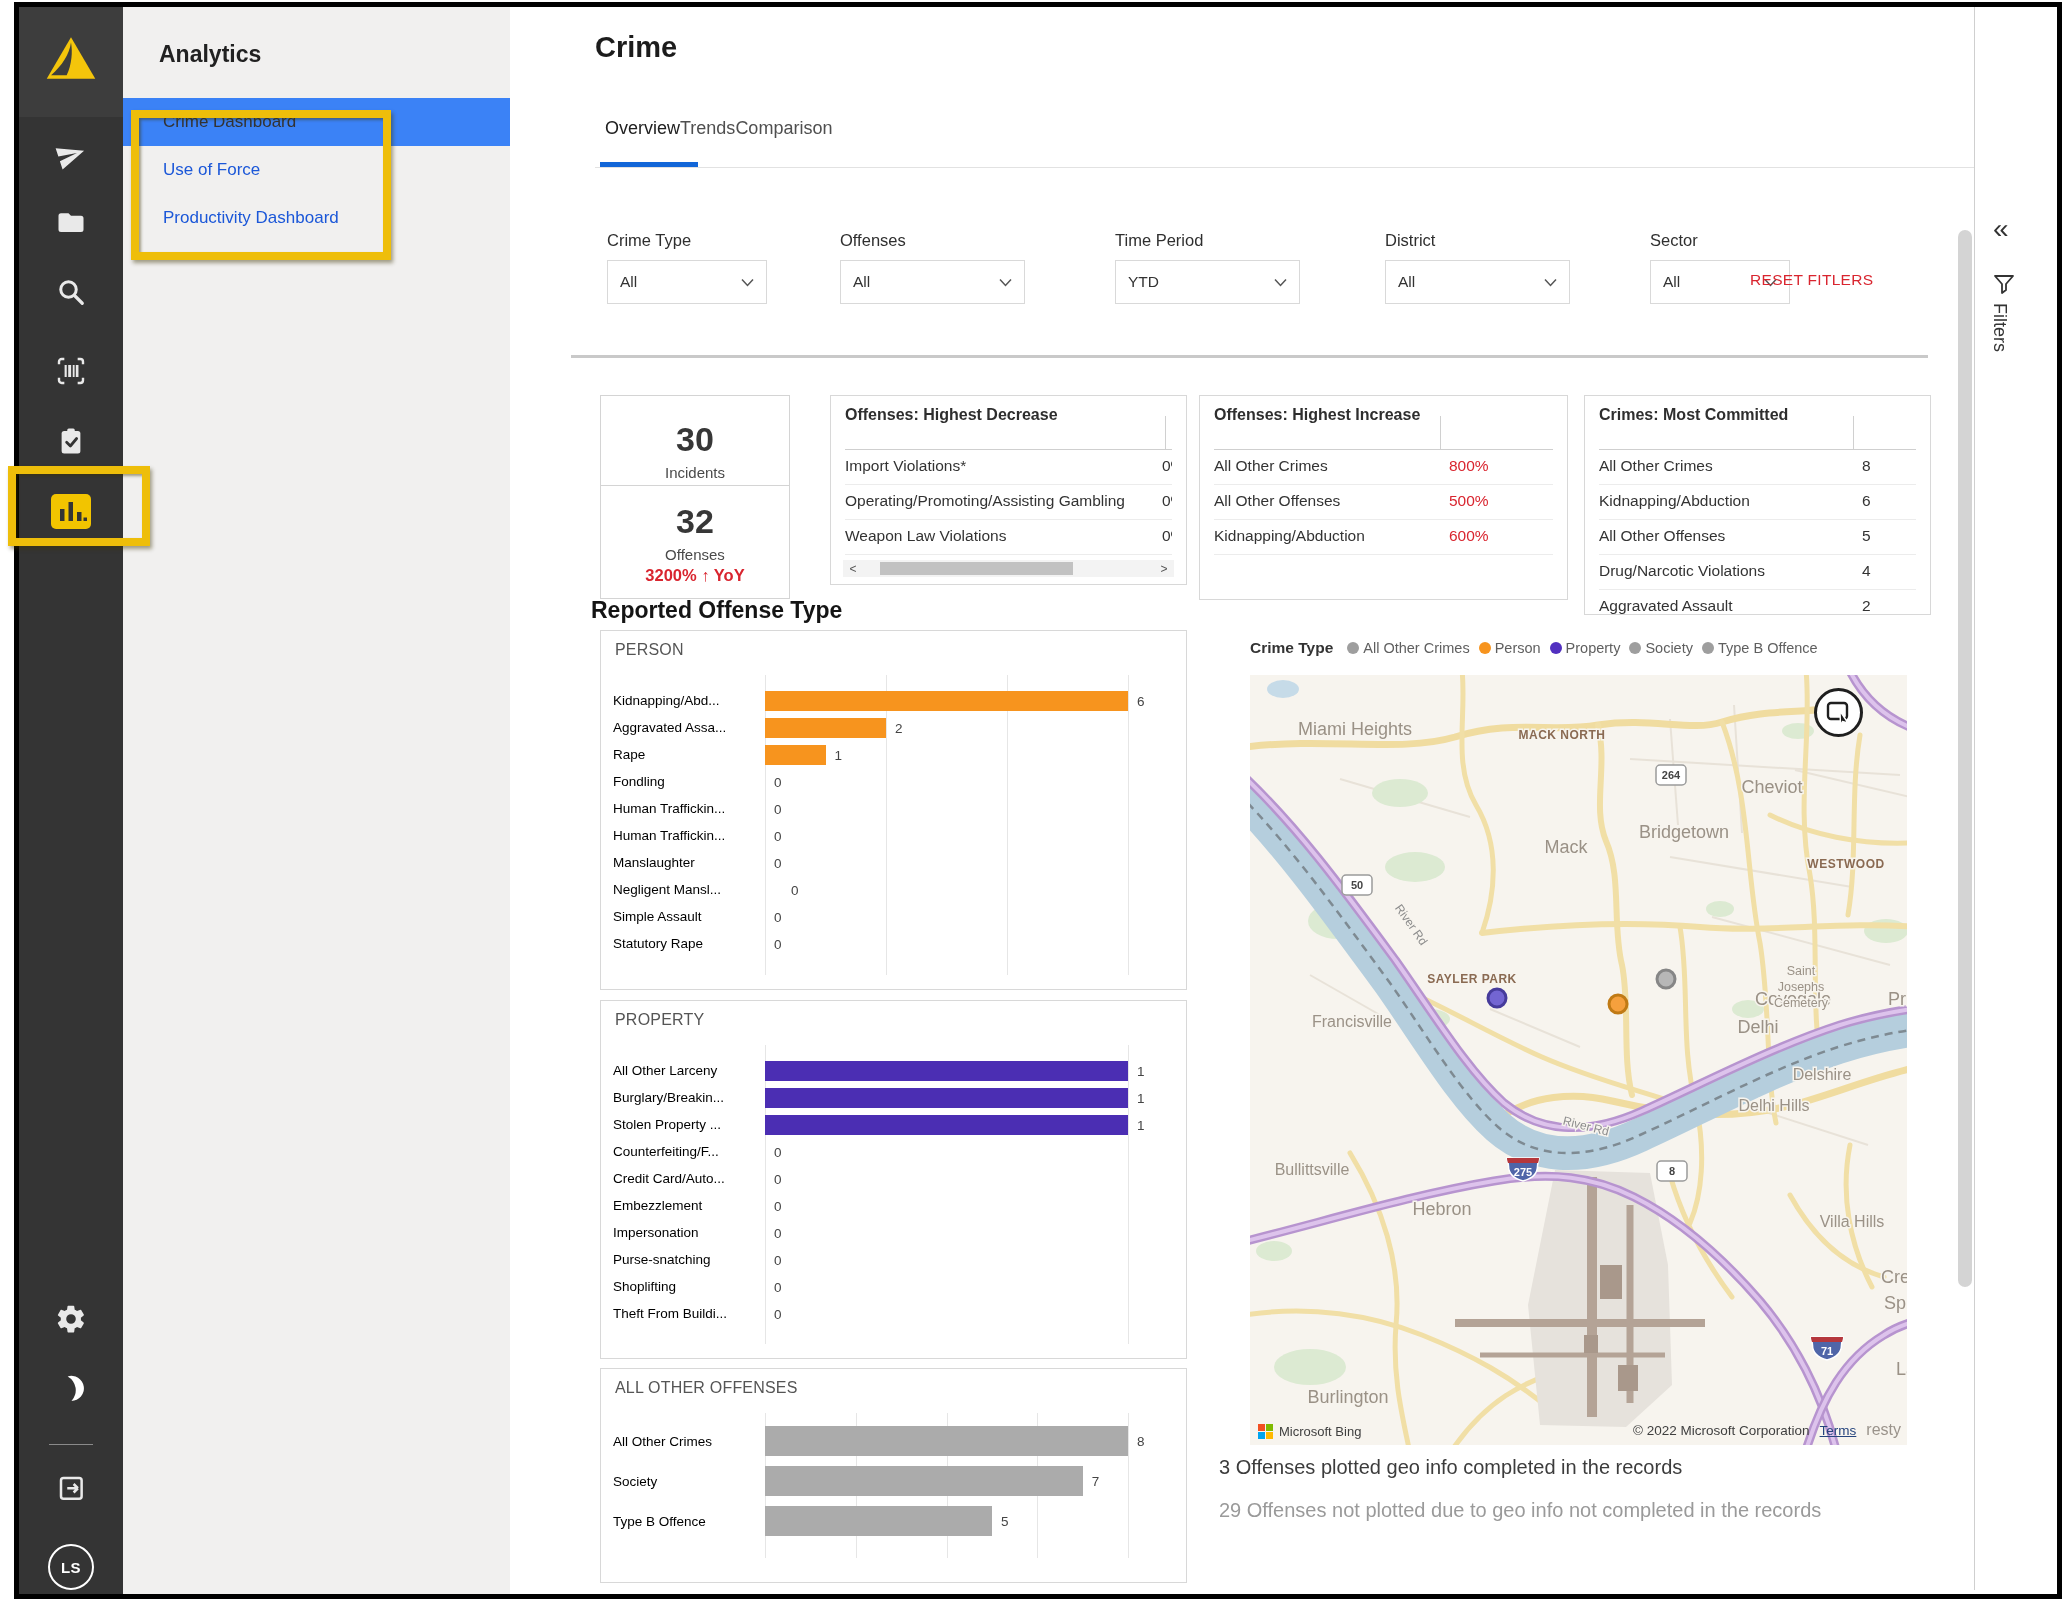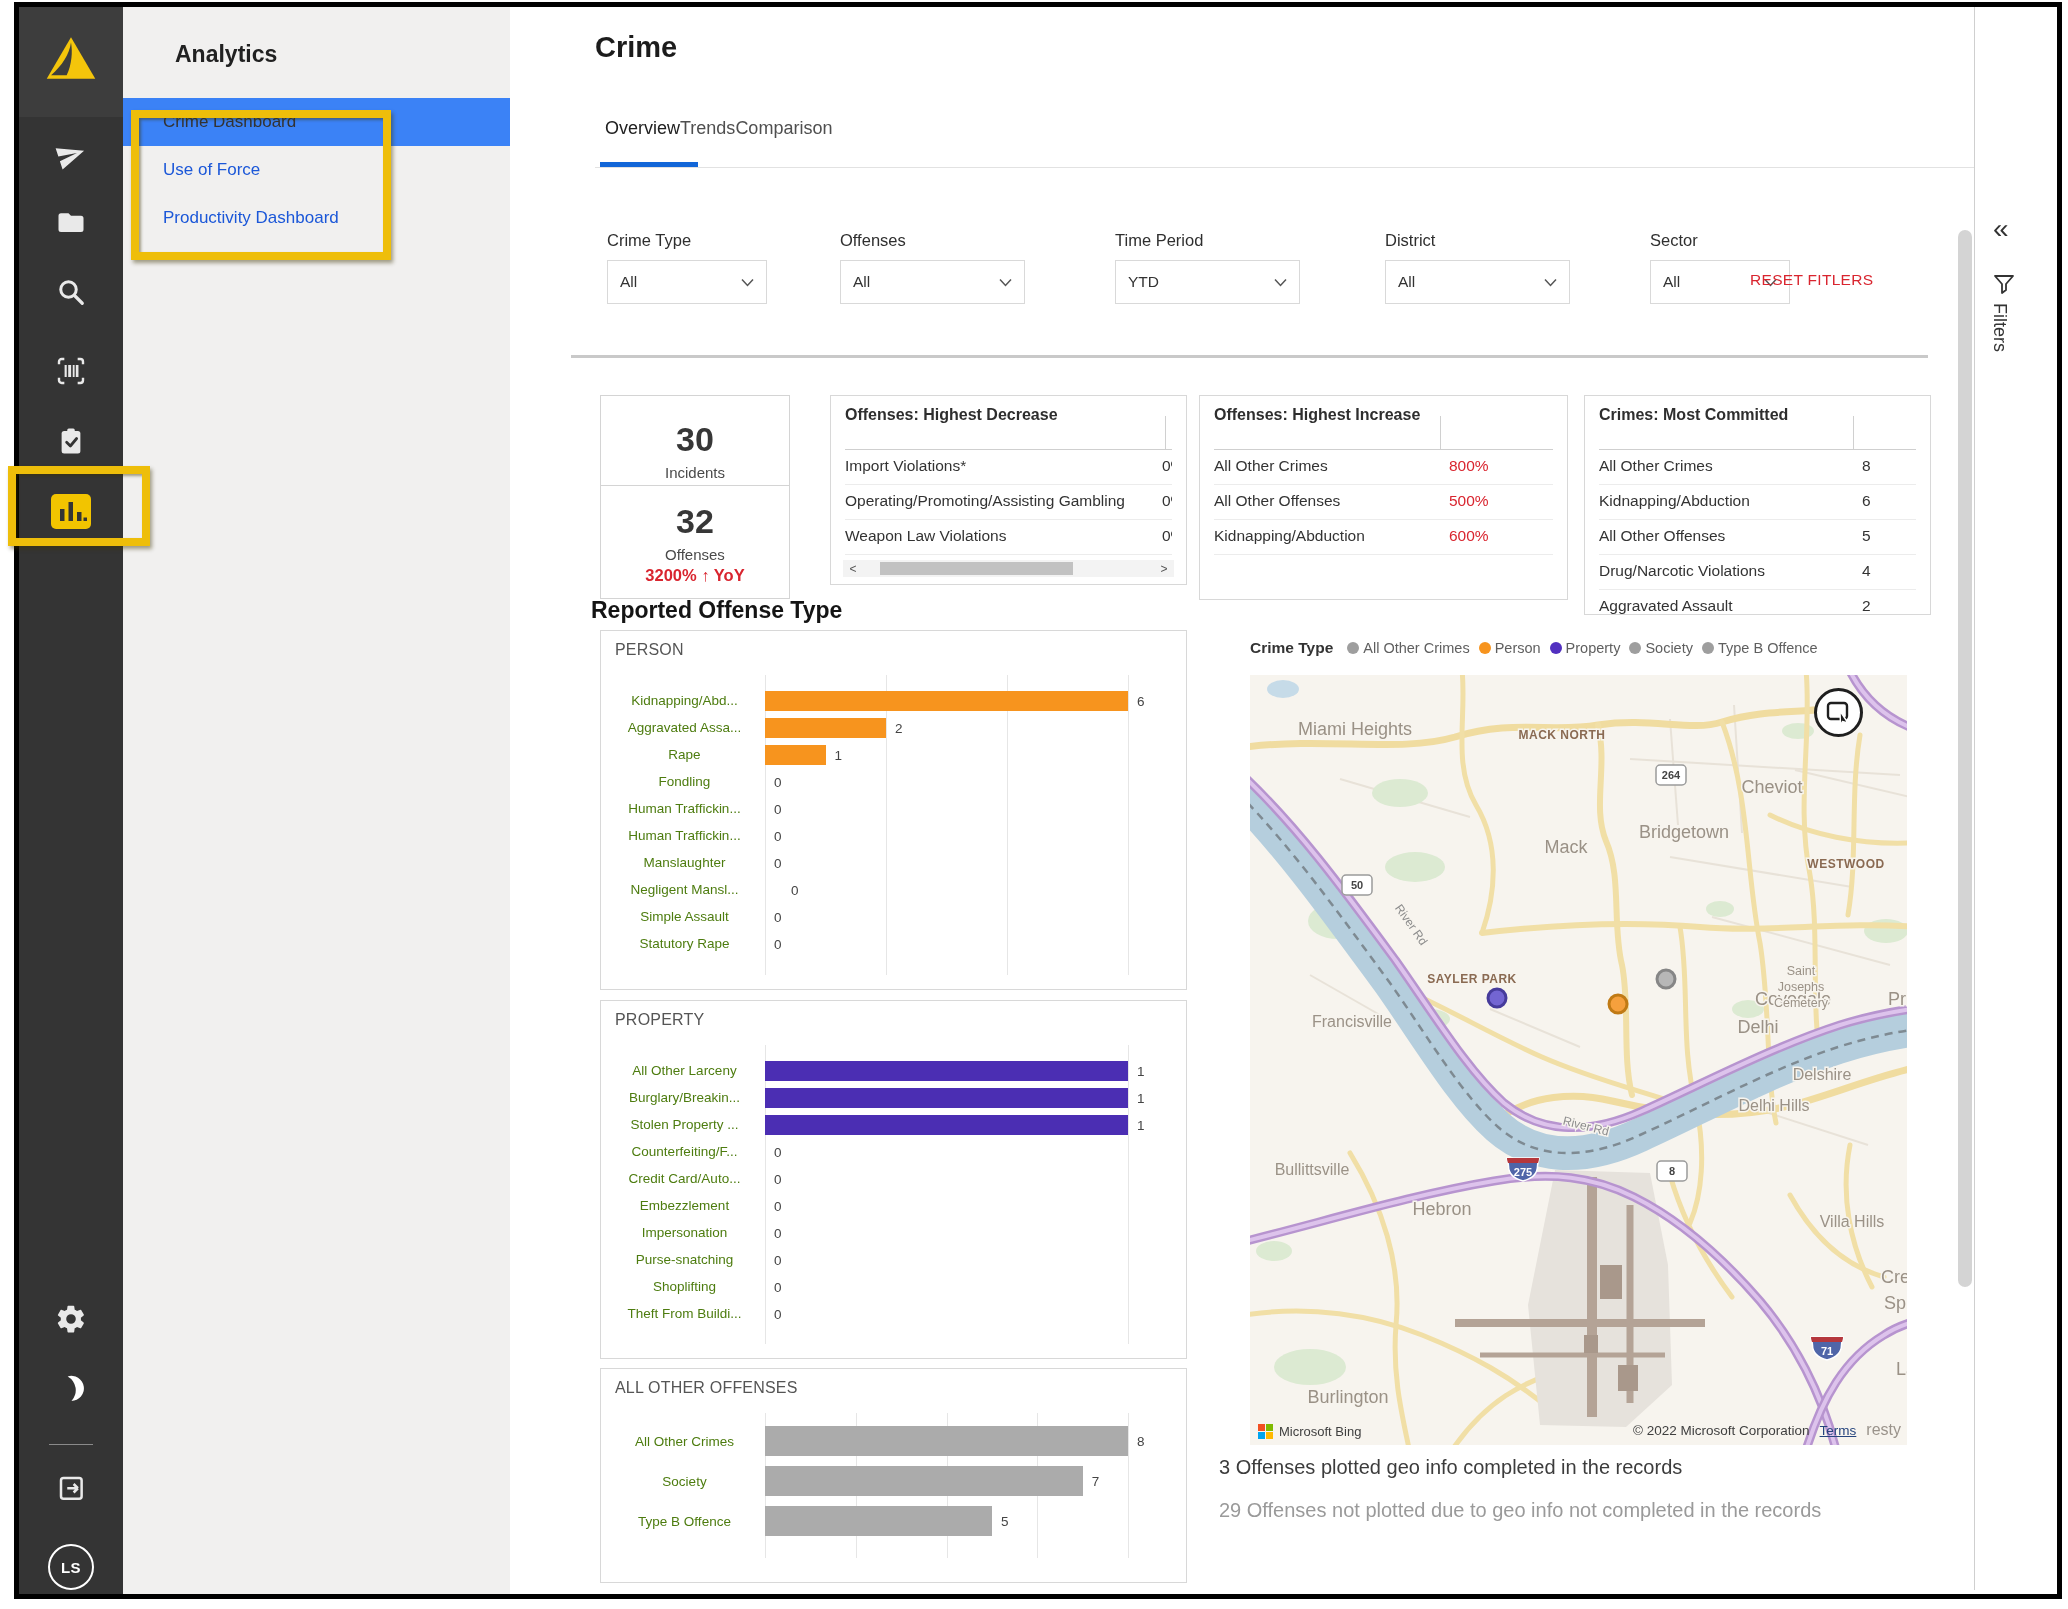--- a/index.html
+++ b/index.html
@@ -14,21 +14,21 @@
   .sidebar { position: absolute; left: 0; top: 0; width: 104px; height: 100%; background: #343434; }
   .logo-cell { position: absolute; left: 0; top: 0; width: 104px; height: 110px; background: #3d3d3d; }
   .sb-icon { position: absolute; left: 0; width: 104px; display: flex; justify-content: center; cursor: pointer; }
   .sb-divider { position: absolute; left: 30px; width: 44px; height: 1px; background: #8a8a8a; }
   .avatar { position: absolute; left: 29px; width: 46px; height: 46px; border: 2.5px solid #fff;
     border-radius: 50%; display: flex; align-items: center; justify-content: center;
     color: #fff; font-size: 15px; font-weight: bold; letter-spacing: .5px; cursor: pointer; }
 
   
   .navpanel { position: absolute; left: 104px; top: 0; width: 387px; height: 100%; background: #f1f0ef; }
-  .nav-title { position: absolute; left: 52px; top: 34px; font-size: 23px; font-weight: bold; color: #212121; }
+  .nav-title { position: absolute; left: 36px; top: 34px; font-size: 23px; font-weight: bold; color: #212121; }
   .nav-items { position: absolute; left: 0; top: 91px; width: 100%; }
   .nav-item { height: 48px; display: flex; align-items: center; padding-left: 40px;
     font-size: 17px; color: #1b57d8; cursor: pointer; }
   .nav-item.active { background: #3b82f6; color: #333; }
 
   
   .annot { position: absolute; border: 8px solid #eebe0a; z-index: 60;
     box-shadow: inset 2px 2px 3px rgba(60,50,0,.45), 2px 3px 4px rgba(60,50,0,.45); }
 
   
@@ -76,22 +76,22 @@
 
   
   .section-title { position: absolute; left: 572px; top: 590px; font-size: 23px; font-weight: bold; color: #141414; }
   .chart-card { position: absolute; left: 581px; width: 587px; background: #fff; border: 1px solid #d8d8d8; }
   .chart-card .ctitle { position: absolute; left: 14px; top: 10px; font-size: 16px; color: #555; font-weight: 500; letter-spacing: .2px; }
   .chart-body { position: absolute; left: 12px; right: 12px; }
   .gridlayer { position: absolute; left: 152px; right: 46px; top: 0; bottom: 0; }
   .gridline { position: absolute; top: 0; bottom: 0; width: 1px; background: #e6e6e6; }
   .crows { position: absolute; left: 0; right: 0; }
   .crow { display: flex; align-items: center; padding-right: 46px; }
-  .clabel { width: 152px; text-align: center; padding-right: 9px; font-size: 13.5px;
-    color: #4d7c0f; white-space: nowrap; overflow: hidden; }
+  .clabel { width: 152px; text-align: left; padding-right: 9px; font-size: 13.5px;
+    color: #000000; white-space: nowrap; overflow: hidden; }
   .cplot { flex: 1; position: relative; height: 100%; }
   .cbar { position: absolute; left: 0; top: 50%; transform: translateY(-50%); cursor: pointer; }
   .cval { position: absolute; top: 50%; transform: translateY(-50%); font-size: 13.5px; color: #444; }
 
   
   .map-legend { position: absolute; left: 1231px; top: 632px; display: flex; align-items: center; }
   .map-legend .lt { font-size: 15.5px; font-weight: bold; color: #333; margin-right: 14px; }
   .litem { display: flex; align-items: center; margin-right: 9px; cursor: pointer; }
   .ldot { width: 12px; height: 12px; border-radius: 50%; margin-right: 4px; }
   .llabel { font-size: 14.5px; color: #5f5f5f; }

